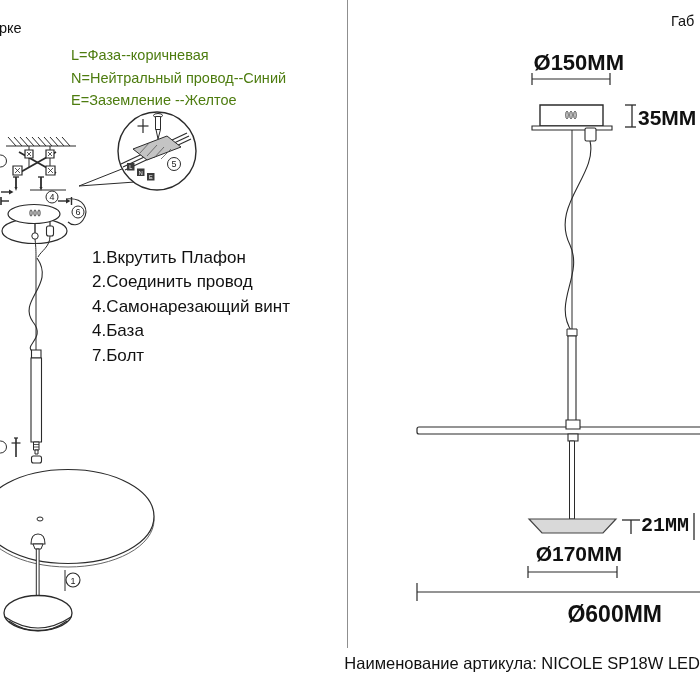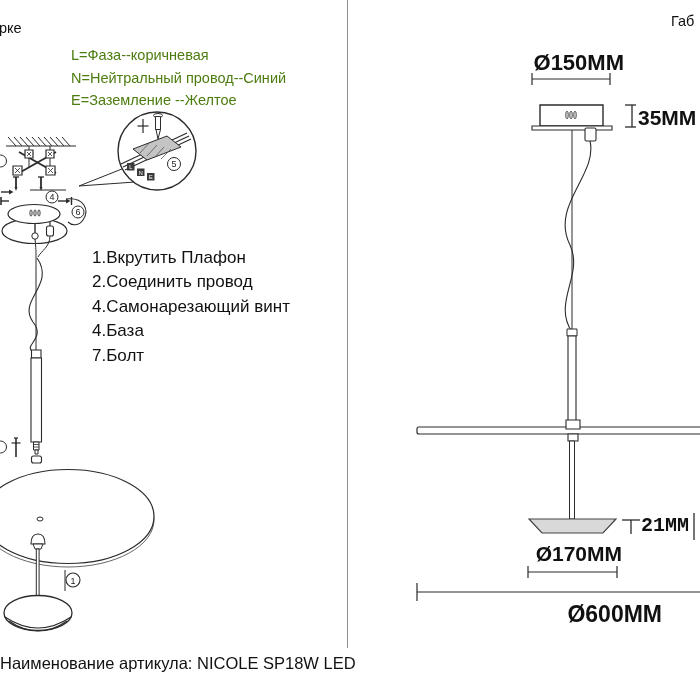--- a/index.html
+++ b/index.html
@@ -8,21 +8,21 @@
     overflow:hidden;
     font-family:"Liberation Sans", sans-serif;color:#1a1a1a;
   }
   .abs{position:absolute;}
   .divider{position:absolute;left:347px;top:0;width:1px;height:648px;background:#8f8f8f;}
   .cutoff-title{font-size:14.5px;color:#111;}
   .legend{left:71px;top:44px;font-size:14.5px;line-height:22.5px;color:#4d7c0f;}
   .steps{left:92px;top:246px;font-size:17px;line-height:24.4px;color:#111;}
   .dim-label{font-weight:bold;color:#111;white-space:nowrap;}
   .center{text-align:right;}
-  .footer{left:0;top:654px;width:700px;text-align:left;font-size:16.5px;color:#111;}
+  .footer{left:0;top:654px;width:700px;text-align:right;font-size:16.5px;color:#111;}
   svg{position:absolute;}
   svg *{vector-effect:non-scaling-stroke;}
   .ln{stroke:#2b2b2b;fill:none;}
   .shape{stroke:#2b2b2b;fill:#ffffff;}
   .callout-num{font-family:"Liberation Sans",sans-serif;font-size:9px;fill:#1a1a1a;text-anchor:middle;}
   .tag-letter{font-family:"Liberation Sans",sans-serif;font-size:5.5px;fill:#ffffff;text-anchor:middle;}
 </style>
 </head>
 <body>
 

